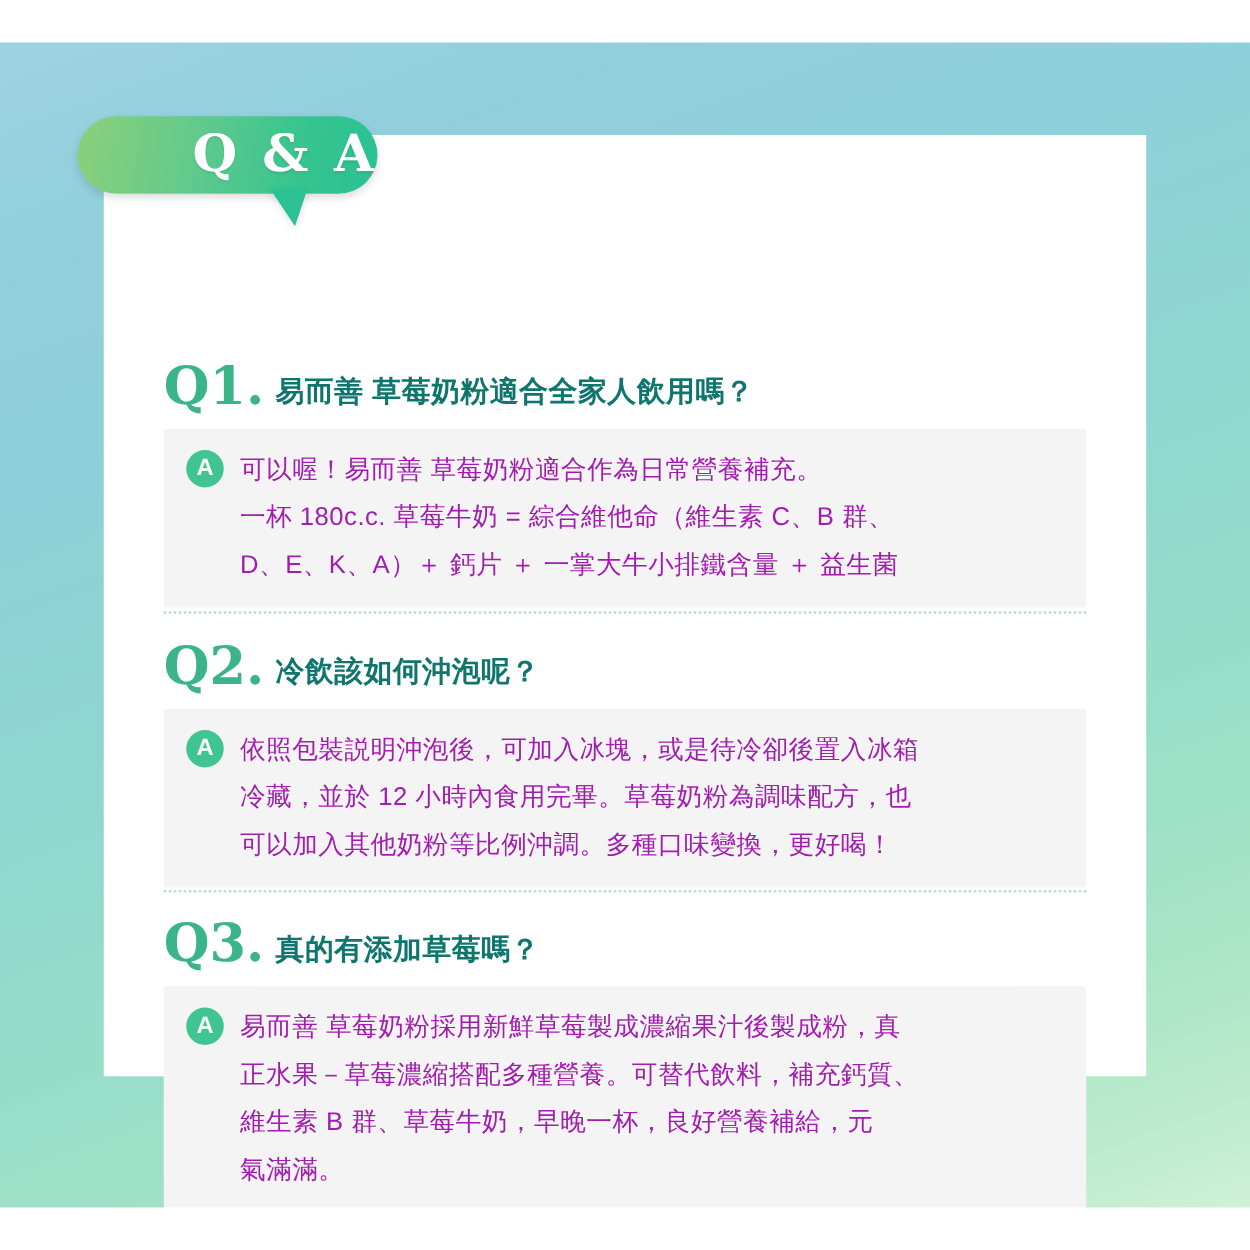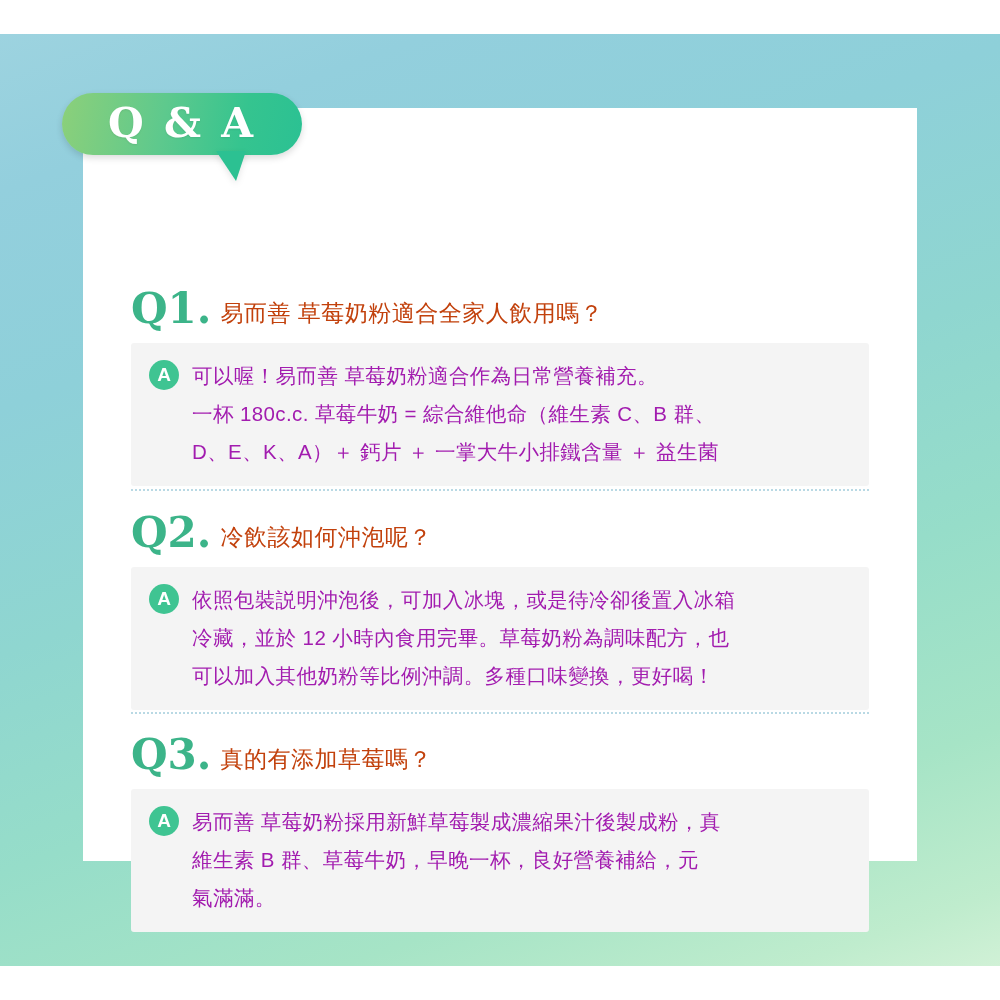--- a/index.html
+++ b/index.html
@@ -74,21 +74,21 @@
     border-right: 10px solid transparent;
     border-top: 30px solid #2cc192;
     filter: drop-shadow(0 3px 3px rgba(0,0,0,0.10));
   }
   #qa-badge .qa-text {
     position: absolute;
     left: 0; top: 0;
     width: 240px;
     height: 68px;
     line-height: 60px;
-    text-align: center;
+    text-align: right;
     color: #ffffff;
     font-size: 41px;
     font-weight: bold;
     letter-spacing: 3px;
     font-family: "DejaVu Serif", "Liberation Serif", serif;
     text-shadow: 0 1px 2px rgba(0,0,0,0.08);
   }
 
   
   .qa-block {
@@ -105,23 +105,23 @@
   .q-num {
     color: #3cb489;
     font-size: 42px;
     font-weight: bold;
     font-family: "DejaVu Serif", "Liberation Serif", serif;
     letter-spacing: 0px;
     line-height: 1;
     white-space: nowrap;
   }
   .q-text {
-    color: #c2410c;
+    color: #0f766e;
     font-size: 23px;
-    font-weight: normal;
+    font-weight: bold;
     margin-left: 9px;
     line-height: 1;
     letter-spacing: 0.5px;
     position: relative;
     top: -2px;
   }
 
   .a-box {
     margin: 13px 0 0 48px;
     width: 738px;
@@ -222,20 +222,21 @@
 
     <div class="qa-block" id="block3">
       <div class="q-row">
         <span class="q-num">Q3.</span>
         <span class="q-text">真的有添加草莓嗎？</span>
       </div>
       <div class="a-box">
         <span class="a-badge">A</span>
         <div class="a-lines">
           <p>易而善 草莓奶粉採用新鮮草莓製成濃縮果汁後製成粉，真</p>
+          <p>正水果－草莓濃縮搭配多種營養。可替代飲料，補充鈣質、</p>
           <p>維生素 B 群、草莓牛奶，早晚一杯，良好營養補給，元</p>
           <p>氣滿滿。</p>
         </div>
       </div>
     </div>
 
   </div>
 
   <div id="qa-badge">
     <div class="qa-text">Q &amp; A</div>

